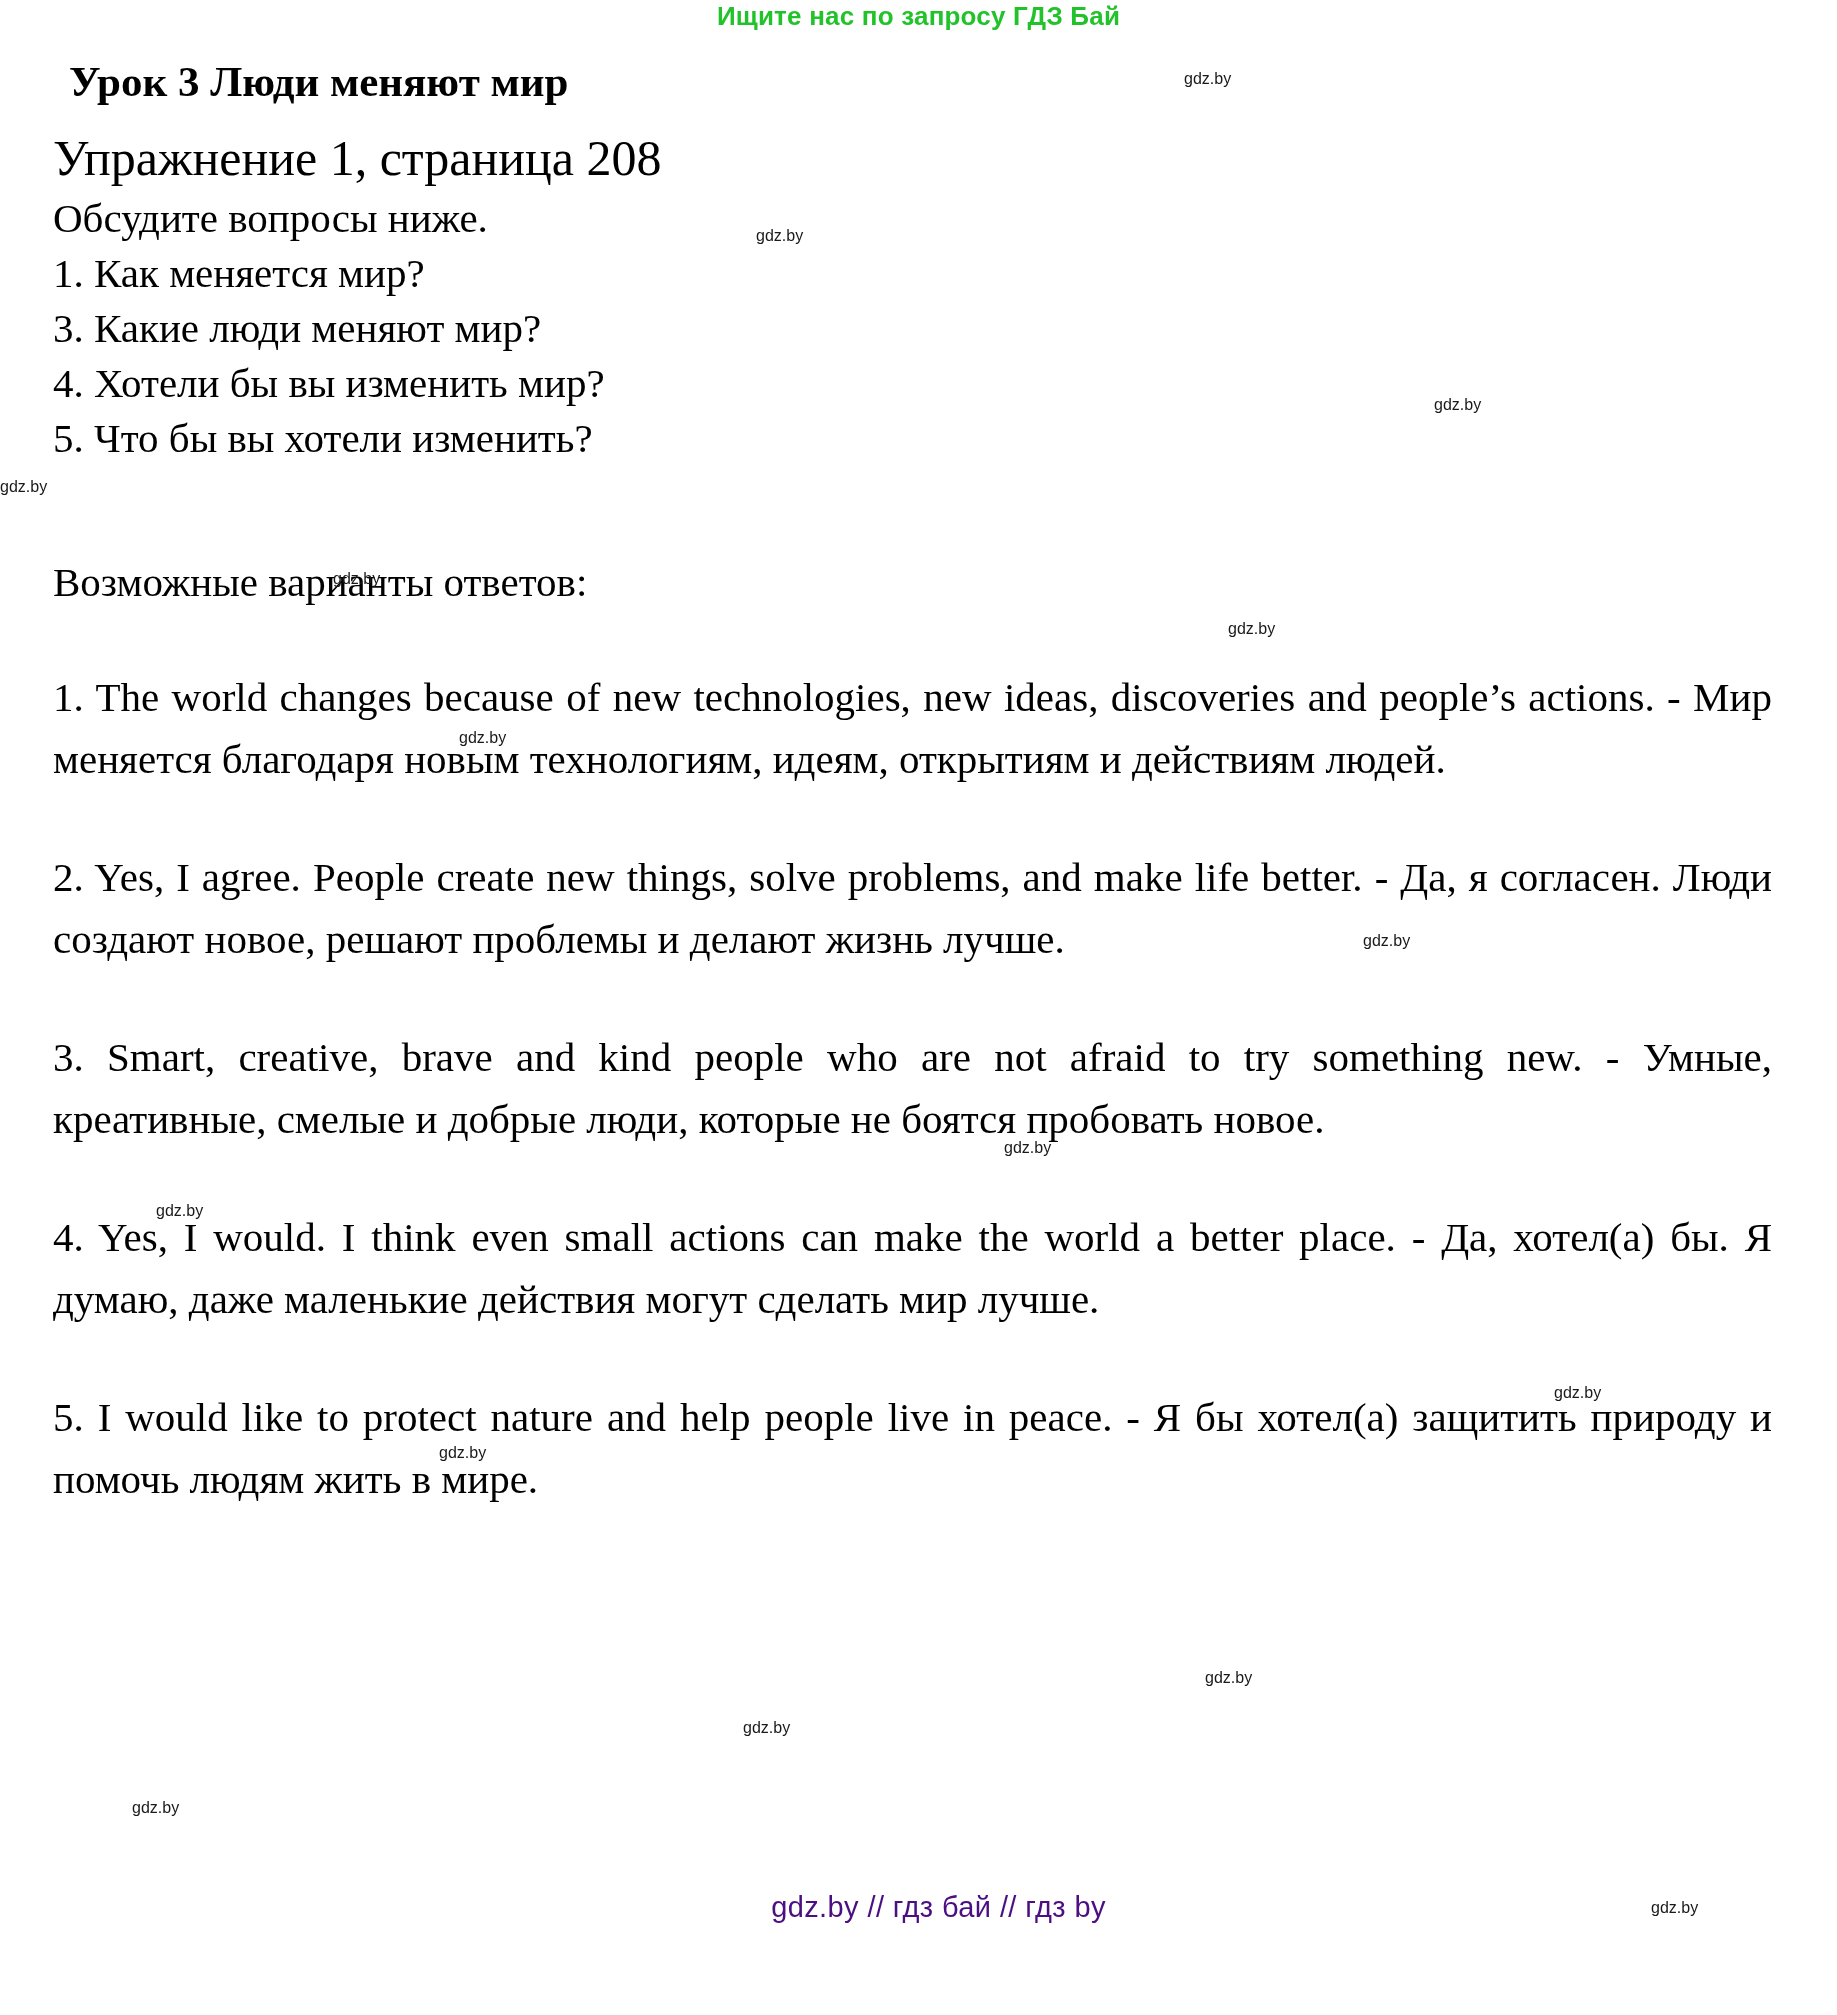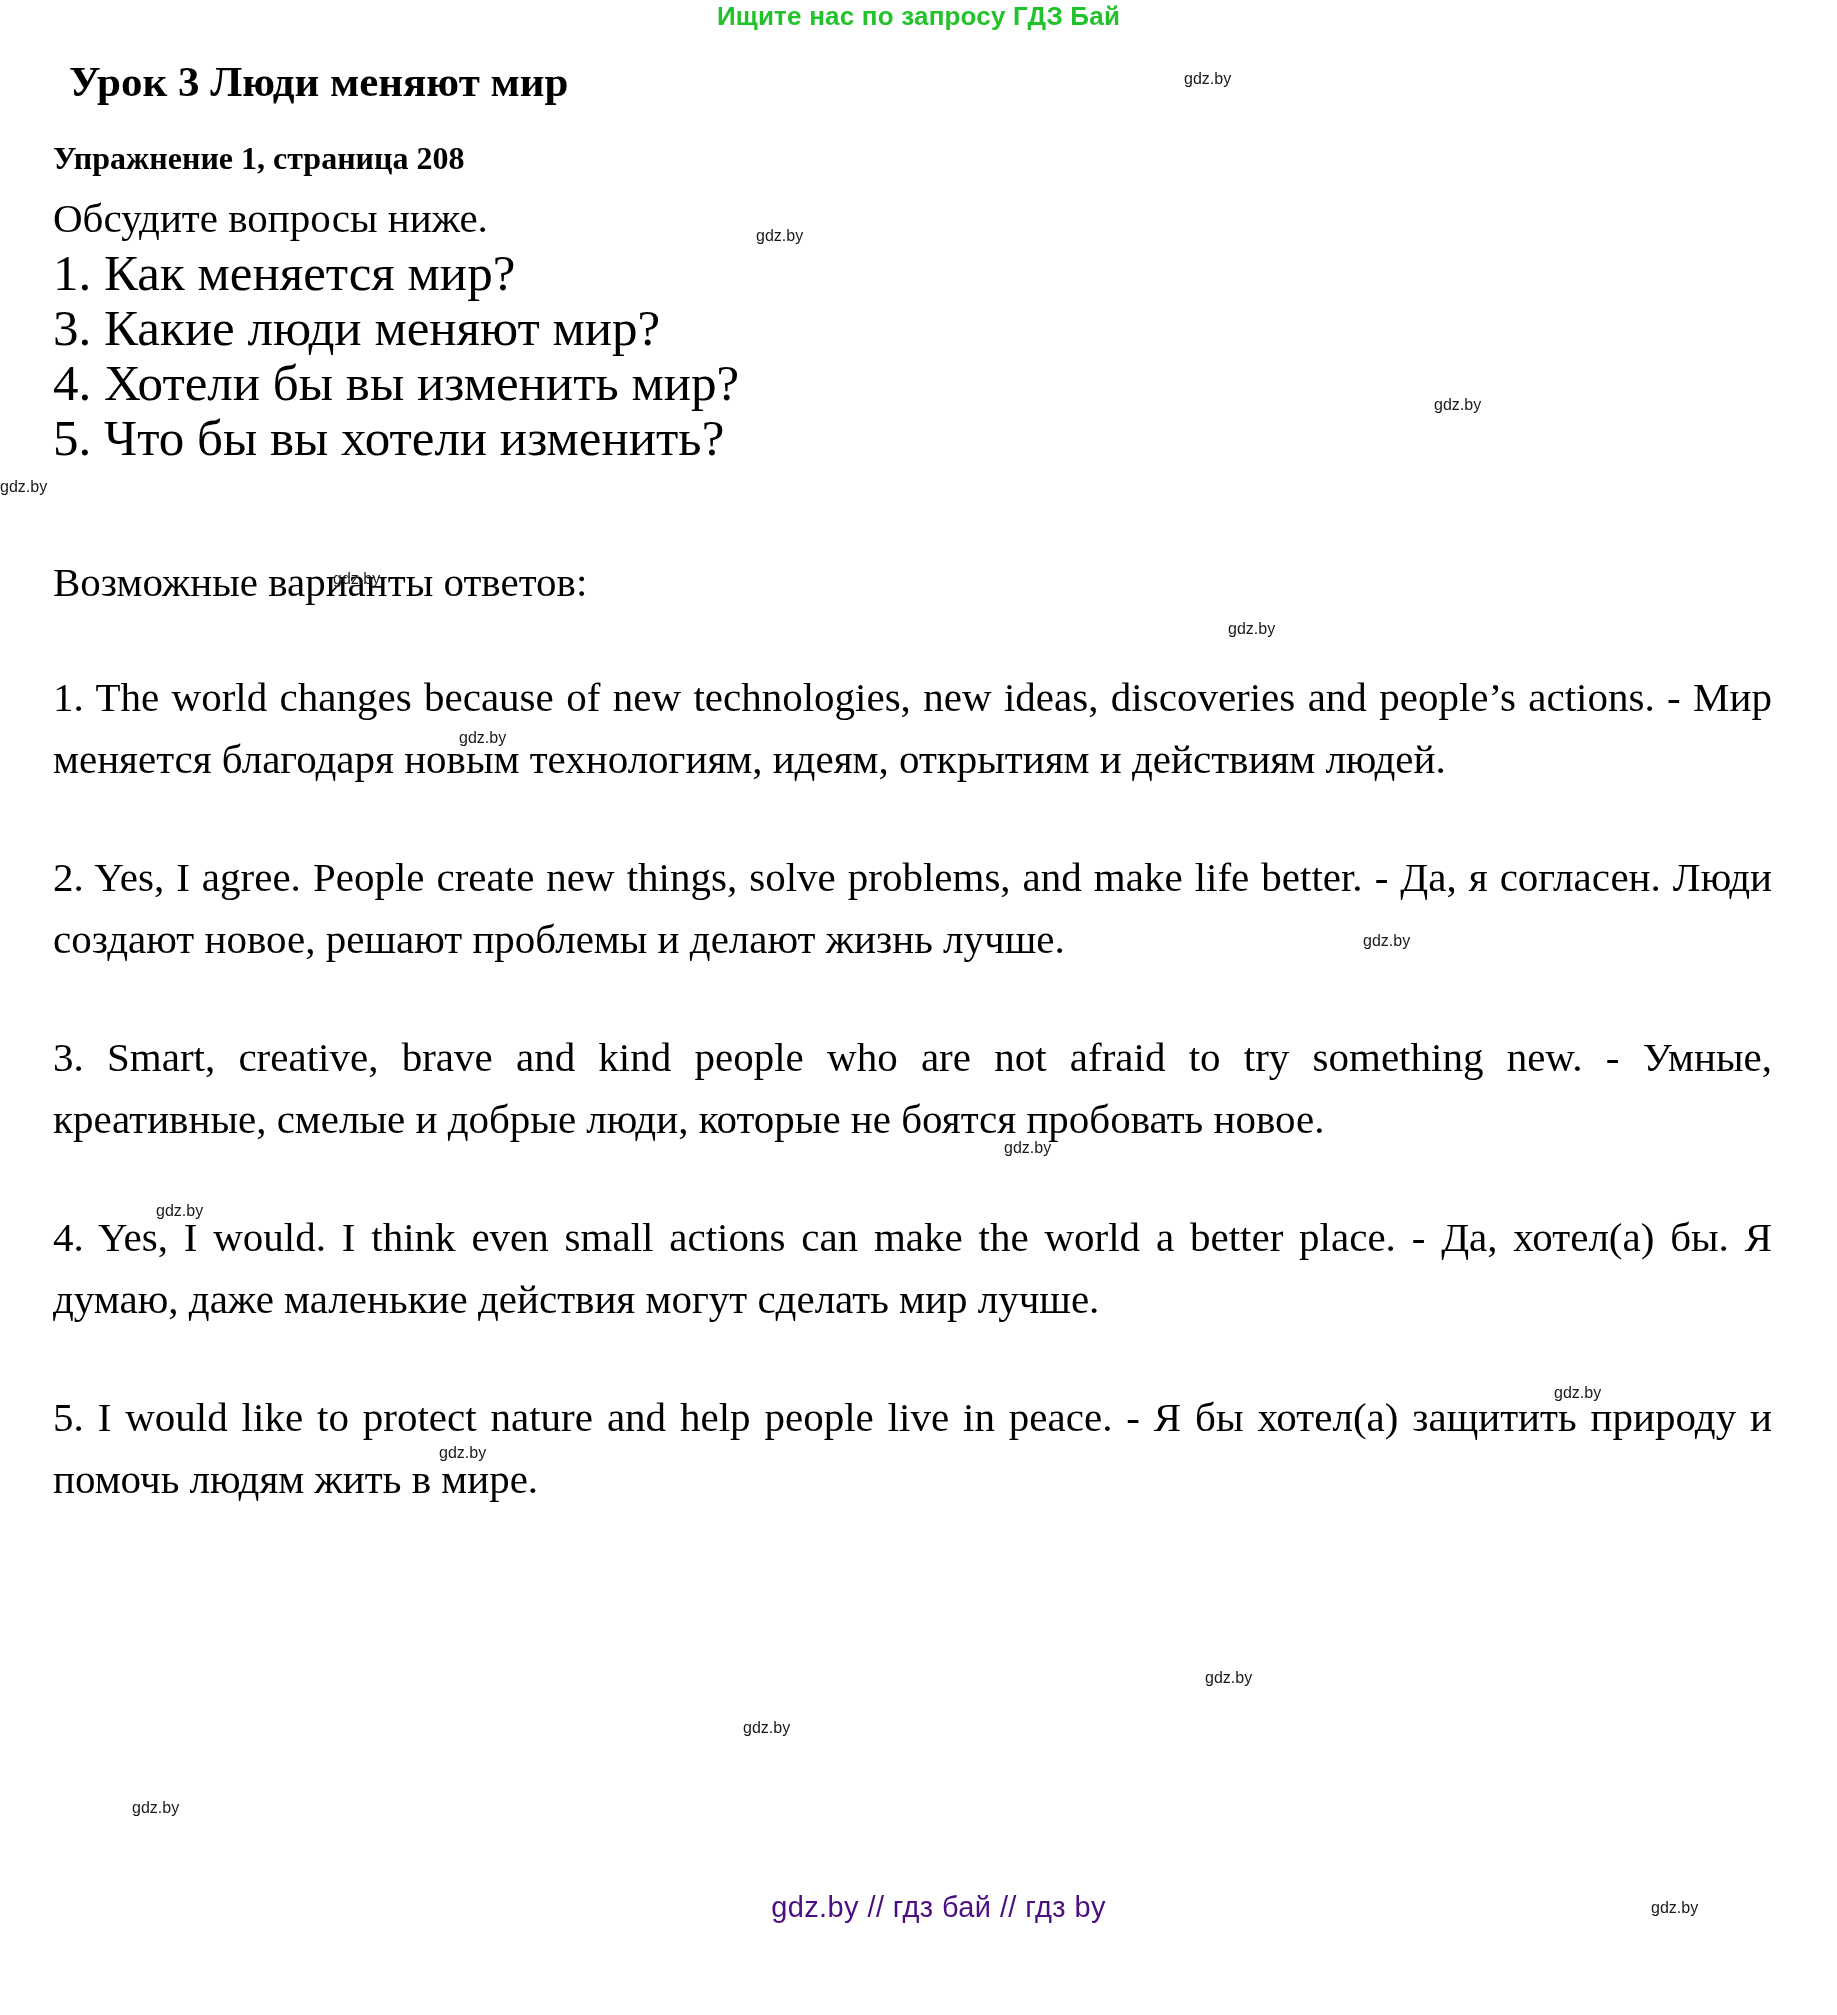--- a/index.html
+++ b/index.html
@@ -41,41 +41,41 @@
   }
 
   .lesson-title {
     font-weight: bold;
     font-size: 43px;
     line-height: 61px;
     margin: 16px;
     white-space: nowrap;
   }
   .exercise-title {
-    font-weight: bold;
-    font-size: 32px;
+    font-weight: normal;
+    font-size: 50px;
     line-height: 61px;
     margin: 0 0 1.9px 0;
     white-space: nowrap;
   }
 
   .instruction {
     font-size: 41px;
     line-height: 55px;
     margin: 0;
     white-space: nowrap;
   }
 
   .question-list {
     list-style: none;
     margin: 0;
     padding: 0;
   }
   .question-item {
-    font-size: 51px;
+    font-size: 41px;
     line-height: 55px;
     white-space: nowrap;
   }
 
   .answers-heading {
     font-size: 41px;
     line-height: 55px;
     margin: 89px 0 0 0;
   }
 

